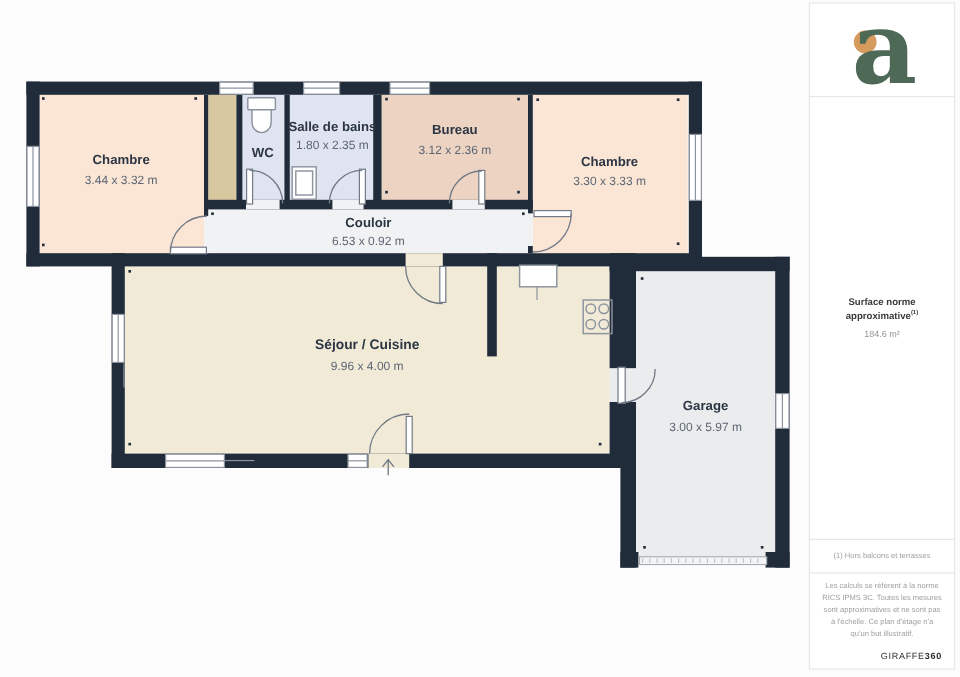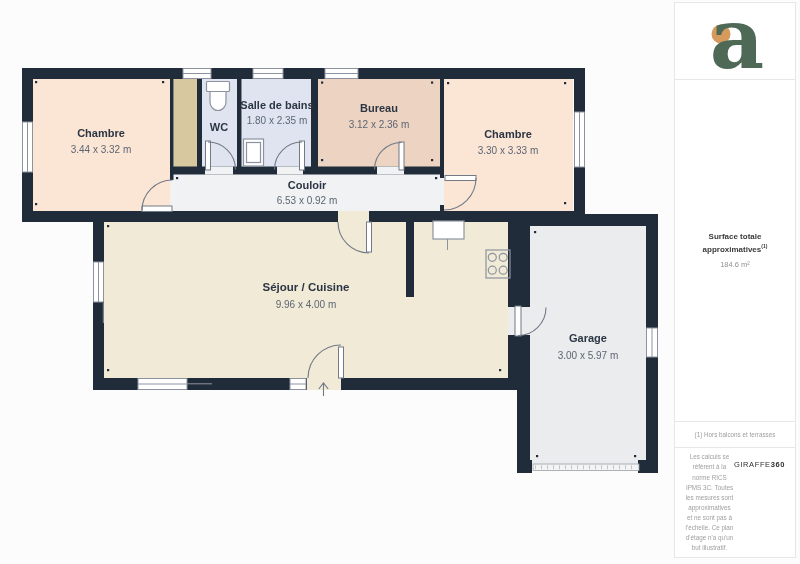--- a/index.html
+++ b/index.html
@@ -33,21 +33,21 @@
   .sec-logo{height:78px;border-bottom:1px solid var(--border);display:flex;align-items:center;justify-content:center;}
   .logo-a{font-family:"DejaVu Serif",serif;font-weight:bold;font-size:84px;fill:var(--green);text-anchor:middle;}
   .sec-surface{height:369px;border-bottom:1px solid var(--border);display:flex;flex-direction:column;
                align-items:center;justify-content:center;text-align:center;padding:0 8px;}
   .surface-label{font-size:8px;font-weight:bold;color:#3a3a3a;line-height:1.3;}
   .surface-label sup{font-size:5px;}
   .surface-value{font-size:7.5px;color:#919191;margin-top:5px;}
   .sec-foot{height:28px;border-bottom:1px solid var(--border);display:flex;align-items:center;
             justify-content:center;text-align:center;}
   .foot-text{font-size:6.3px;color:var(--muted);}
-  .sec-legal{flex:1;display:flex;flex-direction:row;align-items:flex-start;justify-content:center;
+  .sec-legal{flex:1;display:flex;flex-direction:column;align-items:flex-end;justify-content:center;
              text-align:center;padding:4px 10px;}
   .legal-text{font-size:6.3px;color:var(--muted);line-height:1.6;}
   .brand{margin-top:8px;font-size:7.5px;letter-spacing:0.6px;color:#2f2f2f;}
   .brand .b{font-weight:bold;}
 </style>
 </head>
 <body>
 
 <div class="stage">
 
@@ -211,21 +211,21 @@
   </svg>
 
   <aside class="sidebar">
     <div class="sec sec-logo">
       <svg width="120" height="76" viewBox="0 0 120 76">
         <circle cx="46" cy="31" r="9.5" style="fill:var(--orange)"></circle>
         <text class="logo-a" x="62" y="65">a</text>
       </svg>
     </div>
     <div class="sec sec-surface">
-      <div class="surface-label"><span>Surface totale approximatives</span><sup>(1)</sup></div>
+      <div class="surface-label"><span>Surface norme approximative</span><sup>(1)</sup></div>
       <div class="surface-value">184.6 m²</div>
     </div>
     <div class="sec sec-foot">
       <div class="foot-text">(1) Hors balcons et terrasses</div>
     </div>
     <div class="sec sec-legal">
       <div class="legal-text">Les calculs se réfèrent à la norme RICS IPMS 3C. Toutes les mesures sont approximatives et ne sont pas à l'échelle. Ce plan d'étage n'a qu'un but illustratif.</div>
       <div class="brand"><span>GIRAFFE</span><span class="b">360</span></div>
     </div>
   </aside>

